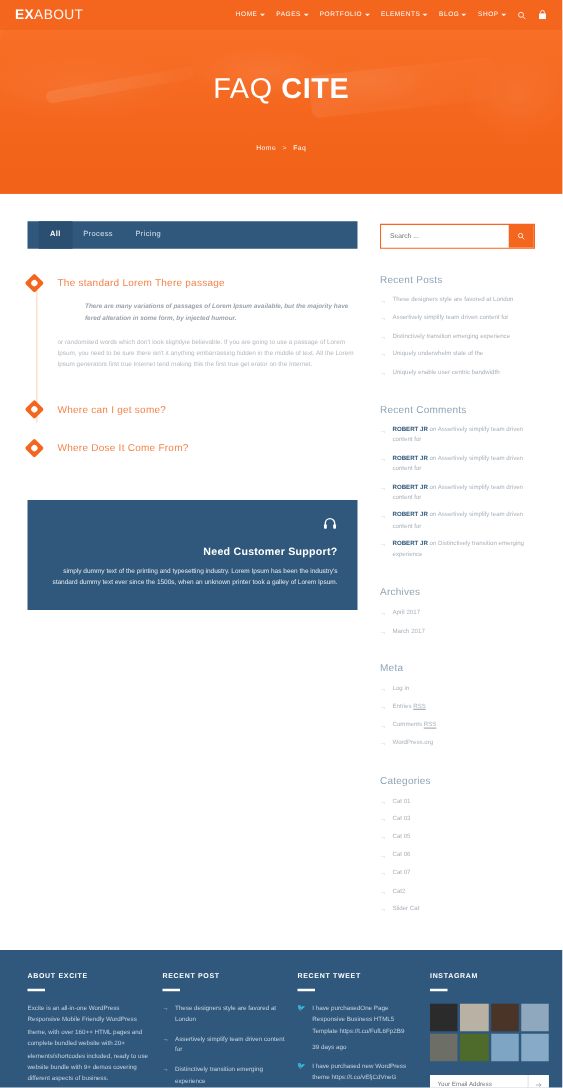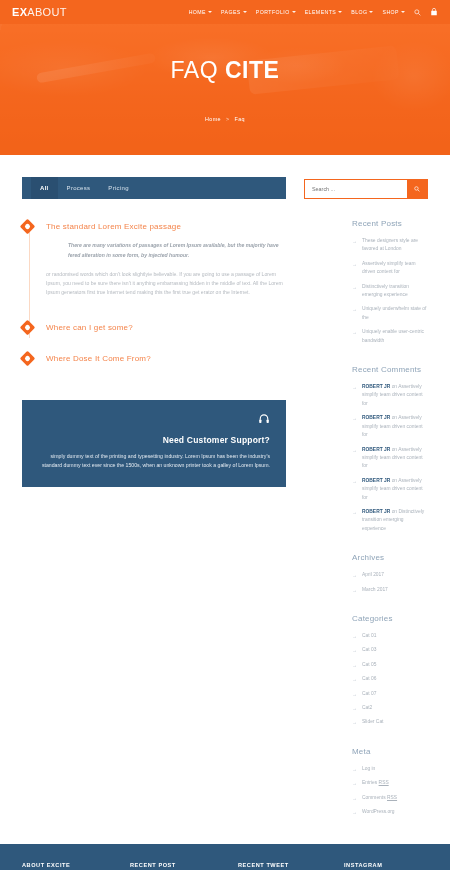--- a/index.html
+++ b/index.html
@@ -140,21 +140,21 @@
     display: flex; height: 20px; border: 1px solid #f4661e; background: #fff;
   }
   .search input {
     flex: 1; border: none; outline: none; padding: 0 7px;
     font-size: 5.4px; color: #9aa3ac; font-family: inherit;
   }
   .search-btn {
     width: 20px; background: #f4661e; display: flex;
     align-items: center; justify-content: center; cursor: pointer;
   }
-  .wid { margin-top: 20px; margin-left: 48px; }
+  .wid { margin-top: 20px; }
   .wid h4 {
     font-size: 8px; color: #8fa4b8; font-weight: 400;
     letter-spacing: .2px; margin-bottom: 9px;
   }
   .wlist { list-style: none; }
   .wlist li {
     display: flex; gap: 5px; align-items: flex-start;
     font-size: 4.9px; color: #aab2bb; line-height: 8.4px;
     margin-bottom: 6px;
   }
@@ -275,21 +275,21 @@
       <div class="tab">Pricing</div>
     </div>
 
     <div class="faq">
       <div class="faq-line"></div>
 
       <div class="faq-item">
         <div class="diamond">
             <span></span>
           </div>
-        <div class="faq-q open">The standard Lorem Excite passage</div>
+        <div class="faq-q open">The standard Lorem There passage</div>
         <div class="faq-body">
           <div class="faq-quote">There are many variations of passages of Lorem Ipsum available, but the majority have fered alteration in some form, by injected humour.</div>
           <div class="faq-text">or randomised words which don't look slightlyie believable. If you are going to use a passage of Lorem Ipsum, you need to be sure there isn't it anything embarrassing hidden in the middle of text. All the Lorem Ipsum generators first true Internet tend making this the first true get erator on the Internet.</div>
         </div>
       </div>
 
       <div class="faq-spacer"></div>
 
       <div class="faq-item">
         <div class="diamond">
@@ -396,20 +396,42 @@
             <span>April 2017</span>
           </li>
         <li>
             <span class="arr">→</span>
             <span>March 2017</span>
           </li>
       </ul>
     </div>
 
     <div class="wid">
+      <h4>Meta</h4>
+      <ul class="wlist">
+        <li>
+            <span class="arr">→</span>
+            <span><span>Log in</span><span class="uline"></span></span>
+          </li>
+        <li>
+            <span class="arr">→</span>
+            <span><span>Entries </span><span class="uline">RSS</span></span>
+          </li>
+        <li>
+            <span class="arr">→</span>
+            <span><span>Comments </span><span class="uline">RSS</span></span>
+          </li>
+        <li>
+            <span class="arr">→</span>
+            <span><span>WordPress.org</span><span class="uline"></span></span>
+          </li>
+      </ul>
+    </div>
+
+    <div class="wid">
       <h4>Categories</h4>
       <ul class="wlist">
         <li>
             <span class="arr">→</span>
             <span>Cat 01</span>
           </li>
         <li>
             <span class="arr">→</span>
             <span>Cat 03</span>
           </li>
@@ -425,42 +447,20 @@
             <span class="arr">→</span>
             <span>Cat 07</span>
           </li>
         <li>
             <span class="arr">→</span>
             <span>Cat2</span>
           </li>
         <li>
             <span class="arr">→</span>
             <span>Slider Cat</span>
-          </li>
-      </ul>
-    </div>
-
-    <div class="wid">
-      <h4>Meta</h4>
-      <ul class="wlist">
-        <li>
-            <span class="arr">→</span>
-            <span><span>Log in</span><span class="uline"></span></span>
-          </li>
-        <li>
-            <span class="arr">→</span>
-            <span><span>Entries </span><span class="uline">RSS</span></span>
-          </li>
-        <li>
-            <span class="arr">→</span>
-            <span><span>Comments </span><span class="uline">RSS</span></span>
-          </li>
-        <li>
-            <span class="arr">→</span>
-            <span><span>WordPress.org</span><span class="uline"></span></span>
           </li>
       </ul>
     </div>
 
   </div>
 </div>
 
 <div class="footer">
 
   <div class="fcol c1">

